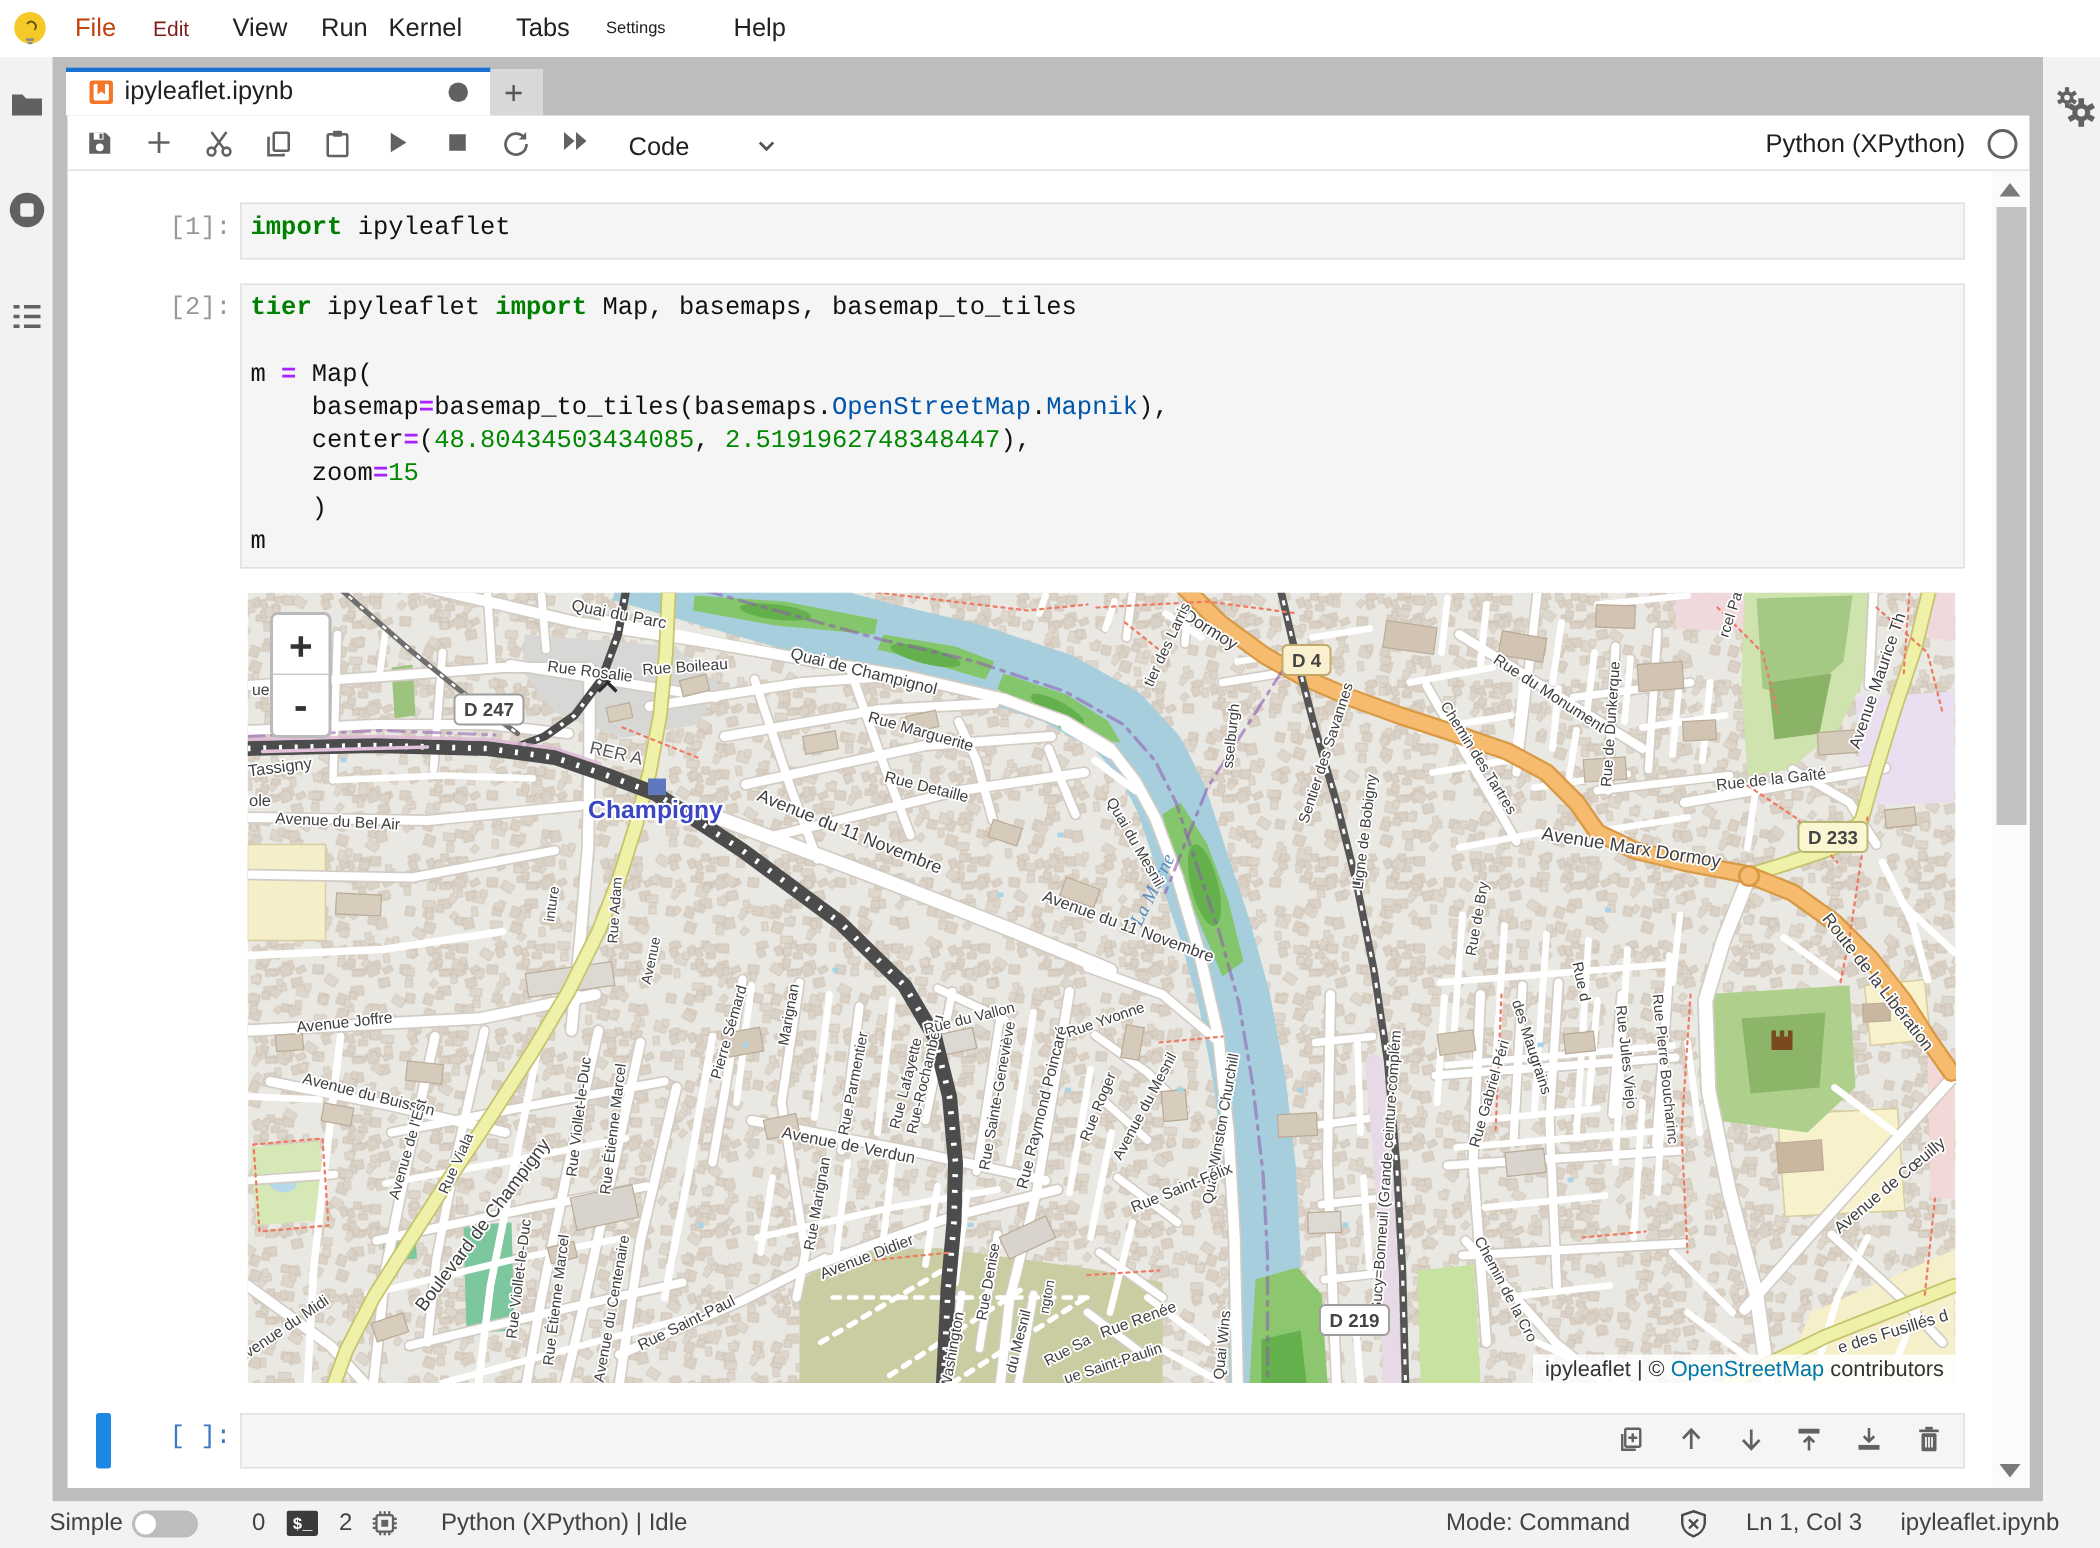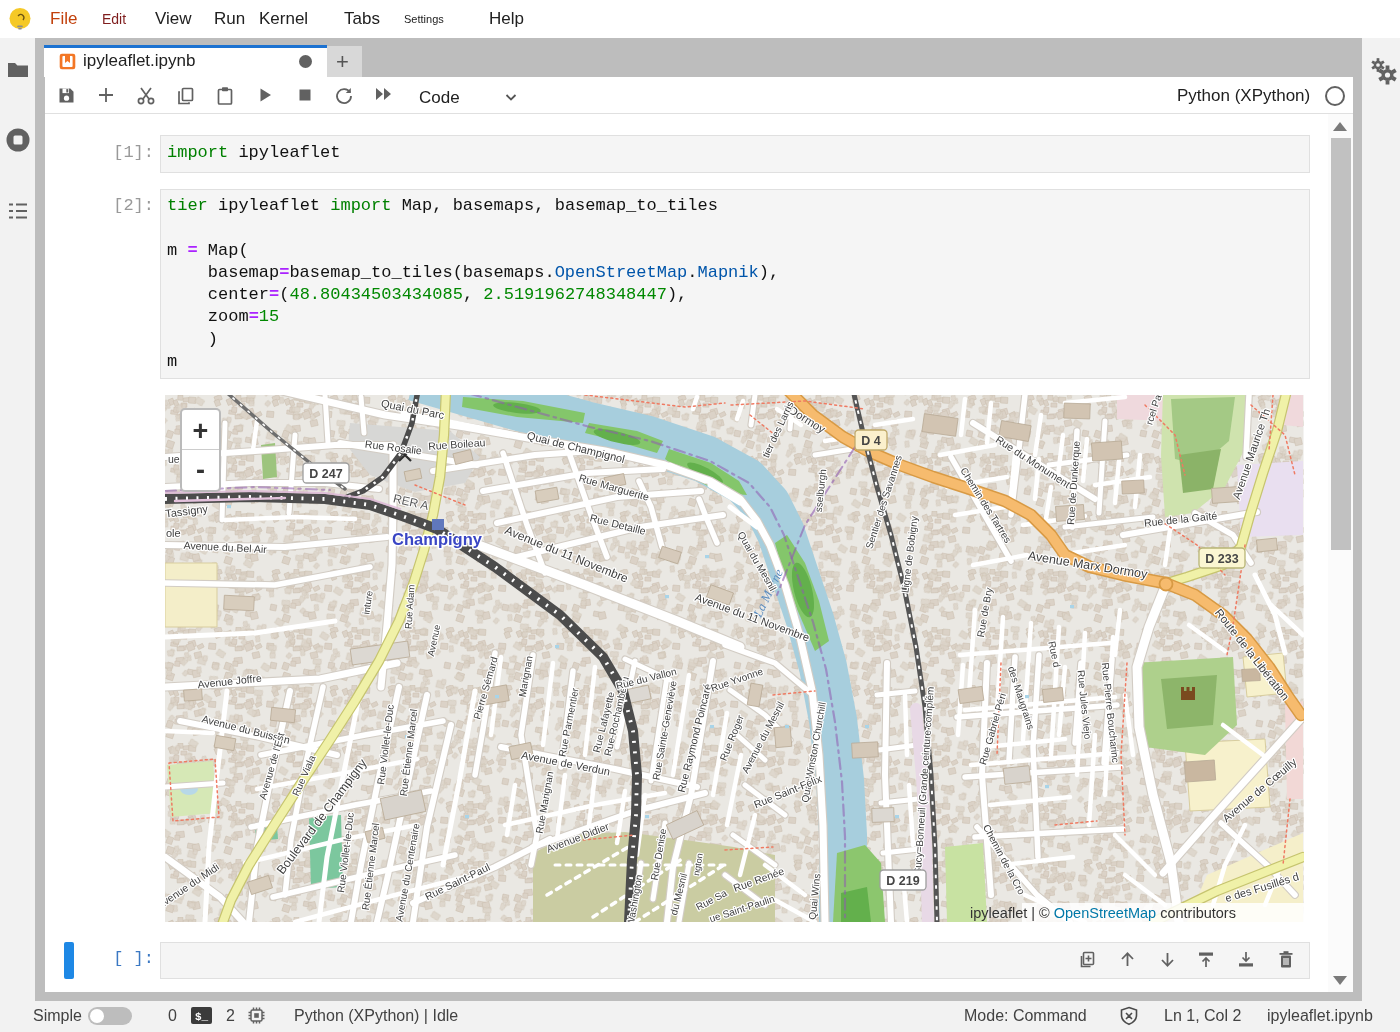--- a/index.html
+++ b/index.html
@@ -1,12 +1,12 @@
 <!DOCTYPE html>
-<html><head><meta charset="utf-8"><title>ipyleaflet.ipynb - JupyterLab</title><style>*{margin:0;padding:0;box-sizing:border-box} body{width:1400px;height:1032px;position:relative;overflow:hidden;font-family:'Liberation Sans',sans-serif;background:#fff}.k{color:#008000;font-weight:normal}.o{color:#aa22ff;font-weight:bold}.n{color:#080}.p{color:#05a}</style></head><body>
+<html><head><meta charset="utf-8"><title>ipyleaflet.ipynb - JupyterLab</title><style>*{margin:0;padding:0;box-sizing:border-box} body{width:1400px;height:1032px;position:relative;overflow:hidden;font-family:'Liberation Sans',sans-serif;background:#fff}.k{color:#008000;font-weight:bold}.o{color:#aa22ff;font-weight:bold}.n{color:#080}.p{color:#05a}</style></head><body>
 <div style="position:absolute;left:0;top:0;width:1400px;height:38px;background:#fff"></div>
 <div style="position:absolute;left:5px;top:4px;width:30px;height:30px"><svg width="30" height="30" viewBox="0 0 30 30">
       <circle cx="15" cy="14.5" r="10.5" fill="#f5c927"></circle>
       <path d="M13 12 q2.5 -3 5 -0.5 q2 2 0 4.5" stroke="#6b5310" stroke-width="1.3" fill="none"></path>
       <rect x="12.2" y="21.5" width="5.6" height="1.8" rx="0.9" fill="#8d8d8d"></rect>
       <rect x="13.2" y="24" width="3.6" height="1.5" rx="0.75" fill="#8d8d8d"></rect>
     </svg></div>
 <div style="position:absolute;left:50px;top:8px;height:22px;font-size:17px;color:#c2410c;line-height:22px">File</div>
 <div style="position:absolute;left:102px;top:8px;height:22px;font-size:14px;color:#7f1d1d;line-height:22px">Edit</div>
 <div style="position:absolute;left:155px;top:8px;height:22px;font-size:17px;color:#212121;line-height:22px">View</div>
@@ -639,21 +639,21 @@
       <text x="1057" y="167.5" text-anchor="middle" style="font-family:'Liberation Sans';font-size:12.5px;font-weight:bold;fill:#454545">D 233</text>
       <rect x="715.0" y="475" width="46" height="20" rx="3.5" fill="#ffffff" stroke="#9e9e9e" stroke-width="1.3"></rect>
       <text x="738" y="489.5" text-anchor="middle" style="font-family:'Liberation Sans';font-size:12.5px;font-weight:bold;fill:#454545">D 219</text>
     </svg>
   </div>
 <div style="position:absolute;left:180px;top:408px;width:41px;height:84px;background:#fff;border:2px solid rgba(0,0,0,0.27);border-radius:5px"></div>
 <div style="position:absolute;left:182px;top:449px;width:37px;height:1px;background:#ccc"></div>
 <div style="position:absolute;left:180px;top:411px;width:41px;height:40px;text-align:center;font-size:27px;font-weight:bold;color:#333;line-height:40px">+</div>
 <div style="position:absolute;left:180px;top:452px;width:41px;height:40px;text-align:center;font-size:27px;font-weight:bold;color:#333;line-height:36px">-</div>
 <div style="position:absolute;left:1022px;top:903px;width:281.5px;height:19px;background:rgba(255,255,255,0.85)"></div>
-<div style="position:absolute;left:970px;top:905px;font-size:14.5px;color:#333">ipyleaflet | © <span style="color:#0078a8">OpenStreetMap</span> contributors</div>
+<div style="position:absolute;left:1030px;top:905px;font-size:14.5px;color:#333">ipyleaflet | © <span style="color:#0078a8">OpenStreetMap</span> contributors</div>
 <div style="position:absolute;left:64px;top:942px;width:10px;height:37px;background:#1e88e5;border-radius:2px"></div>
 <div style="position:absolute;left:98px;top:949px;width:56px;height:22px;font-family:'Liberation Mono',monospace;font-size:17px;color:#3b78c3;text-align:right">[ ]:</div>
 <div style="position:absolute;left:160px;top:942px;width:1150px;height:37px;background:#f5f5f5;border:1px solid #e0e0e0"></div>
 <div style="position:absolute;left:1078px;top:950px;width:20px;height:20px"><svg width="19" height="19" viewBox="0 0 19 19">
       <rect x="5.5" y="2.5" width="10" height="12" rx="1" fill="none" stroke="#616161" stroke-width="1.6"></rect>
       <path d="M3.5 6 v10.5 h9" fill="none" stroke="#616161" stroke-width="1.6"></path>
       <path d="M10.5 5.5 v6 M7.5 8.5 h6" stroke="#616161" stroke-width="1.6"></path>
     </svg></div>
 <div style="position:absolute;left:1118px;top:950px;width:20px;height:20px"><svg width="19" height="19" viewBox="0 0 19 19">
       <path d="M9.5 16 V4 M4 9 L9.5 3.2 L15 9" fill="none" stroke="#616161" stroke-width="1.8"></path>
@@ -693,13 +693,13 @@
         <rect x="7.2" y="7.2" width="4.6" height="4.6" fill="#616161" stroke="none"></rect>
         <path d="M6.5 4 V1.5 M9.5 4 V1.5 M12.5 4 V1.5 M6.5 17.5 V15 M9.5 17.5 V15 M12.5 17.5 V15 M4 6.5 H1.5 M4 9.5 H1.5 M4 12.5 H1.5 M17.5 6.5 H15 M17.5 9.5 H15 M17.5 12.5 H15"></path>
       </g>
     </svg></div>
 <div style="position:absolute;left:294px;top:1007px;font-size:16px;color:#424242">Python (XPython) | Idle</div>
 <div style="position:absolute;left:964px;top:1007px;font-size:16px;color:#424242">Mode: Command</div>
 <div style="position:absolute;left:1119px;top:1006px;width:20px;height:20px"><svg width="20" height="20" viewBox="0 0 20 20">
       <path d="M10 1.5 L17.5 4 V9 c0 4.5 -3.5 7.8 -7.5 9.3 C6 16.8 2.5 13.5 2.5 9 V4 Z" fill="none" stroke="#4a4a4a" stroke-width="1.6"></path>
       <path d="M7 7 l6 6 M13 7 l-6 6" stroke="#4a4a4a" stroke-width="1.6"></path>
     </svg></div>
-<div style="position:absolute;left:1164px;top:1007px;font-size:16px;color:#424242">Ln 1, Col 2</div>
+<div style="position:absolute;left:1164px;top:1007px;font-size:16px;color:#424242">Ln 1, Col 3</div>
 <div style="position:absolute;left:1267px;top:1007px;font-size:16px;color:#424242">ipyleaflet.ipynb</div>
 </body></html>

